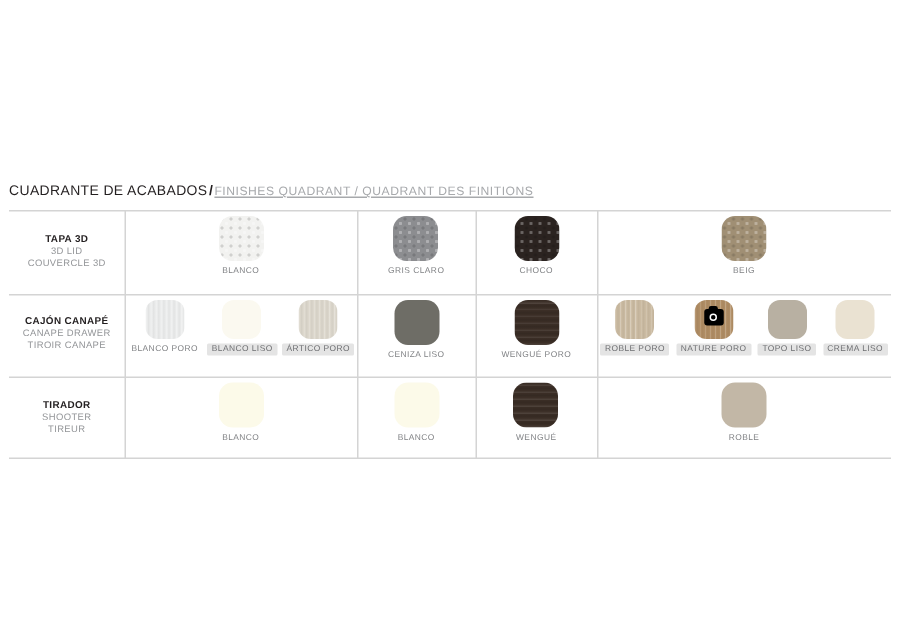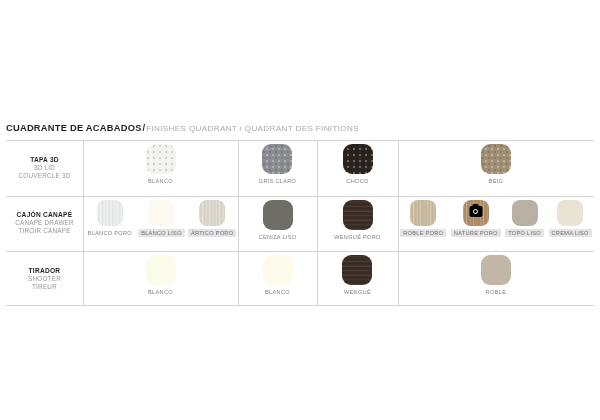--- a/index.html
+++ b/index.html
@@ -24,35 +24,36 @@
     position: absolute;
     left: 6px;
     top: 119px;
     width: 588px;
     height: 14px;
     white-space: nowrap;
     line-height: 14px;
   }
   .title-main {
     font-size: 9.3px;
-    font-weight: bold;
+    font-weight: normal;
     letter-spacing: 0.25px;
     color: #231f20;
   }
   .title-sep {
     font-size: 9.3px;
     font-weight: bold;
     color: #231f20;
     padding: 0 1px;
   }
   .title-sub {
     font-size: 8.1px;
     font-weight: normal;
     letter-spacing: 0.35px;
     color: #a7a9ac;
+    text-decoration: underline;
   }
 
   
   .table {
     position: absolute;
     left: 6px;
     top: 140px;
     width: 588px;
     height: 166px;
   }

